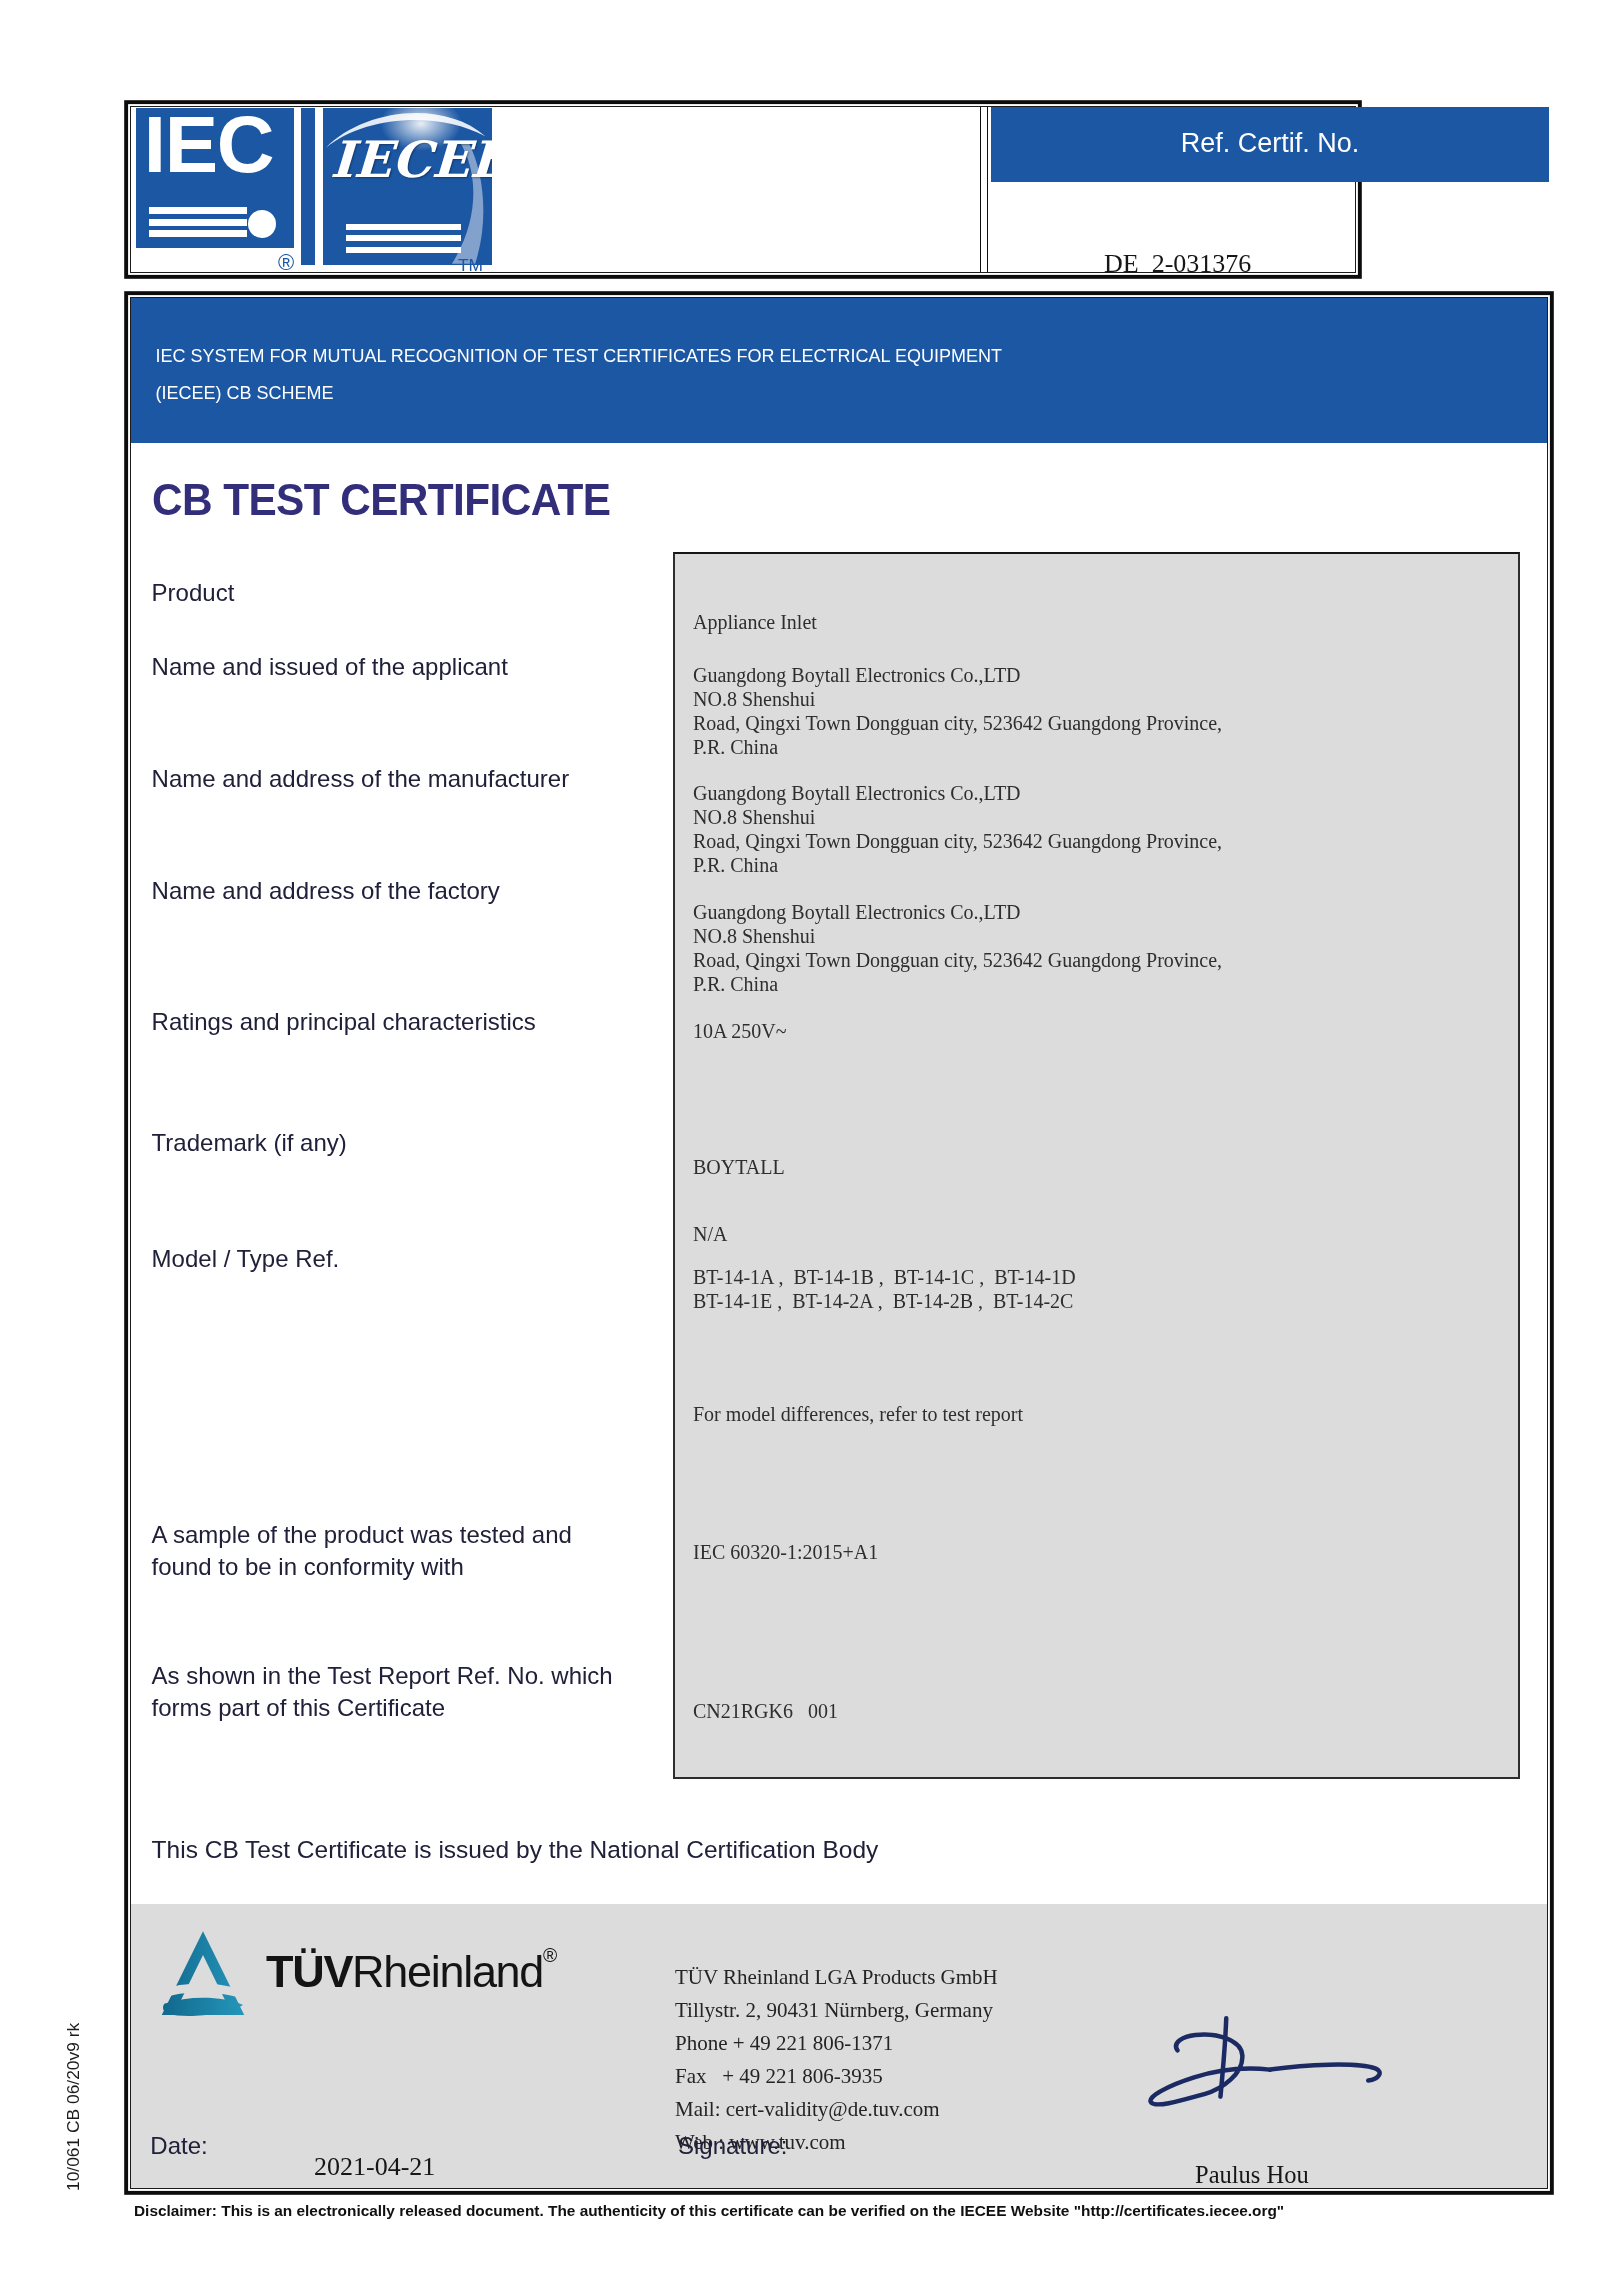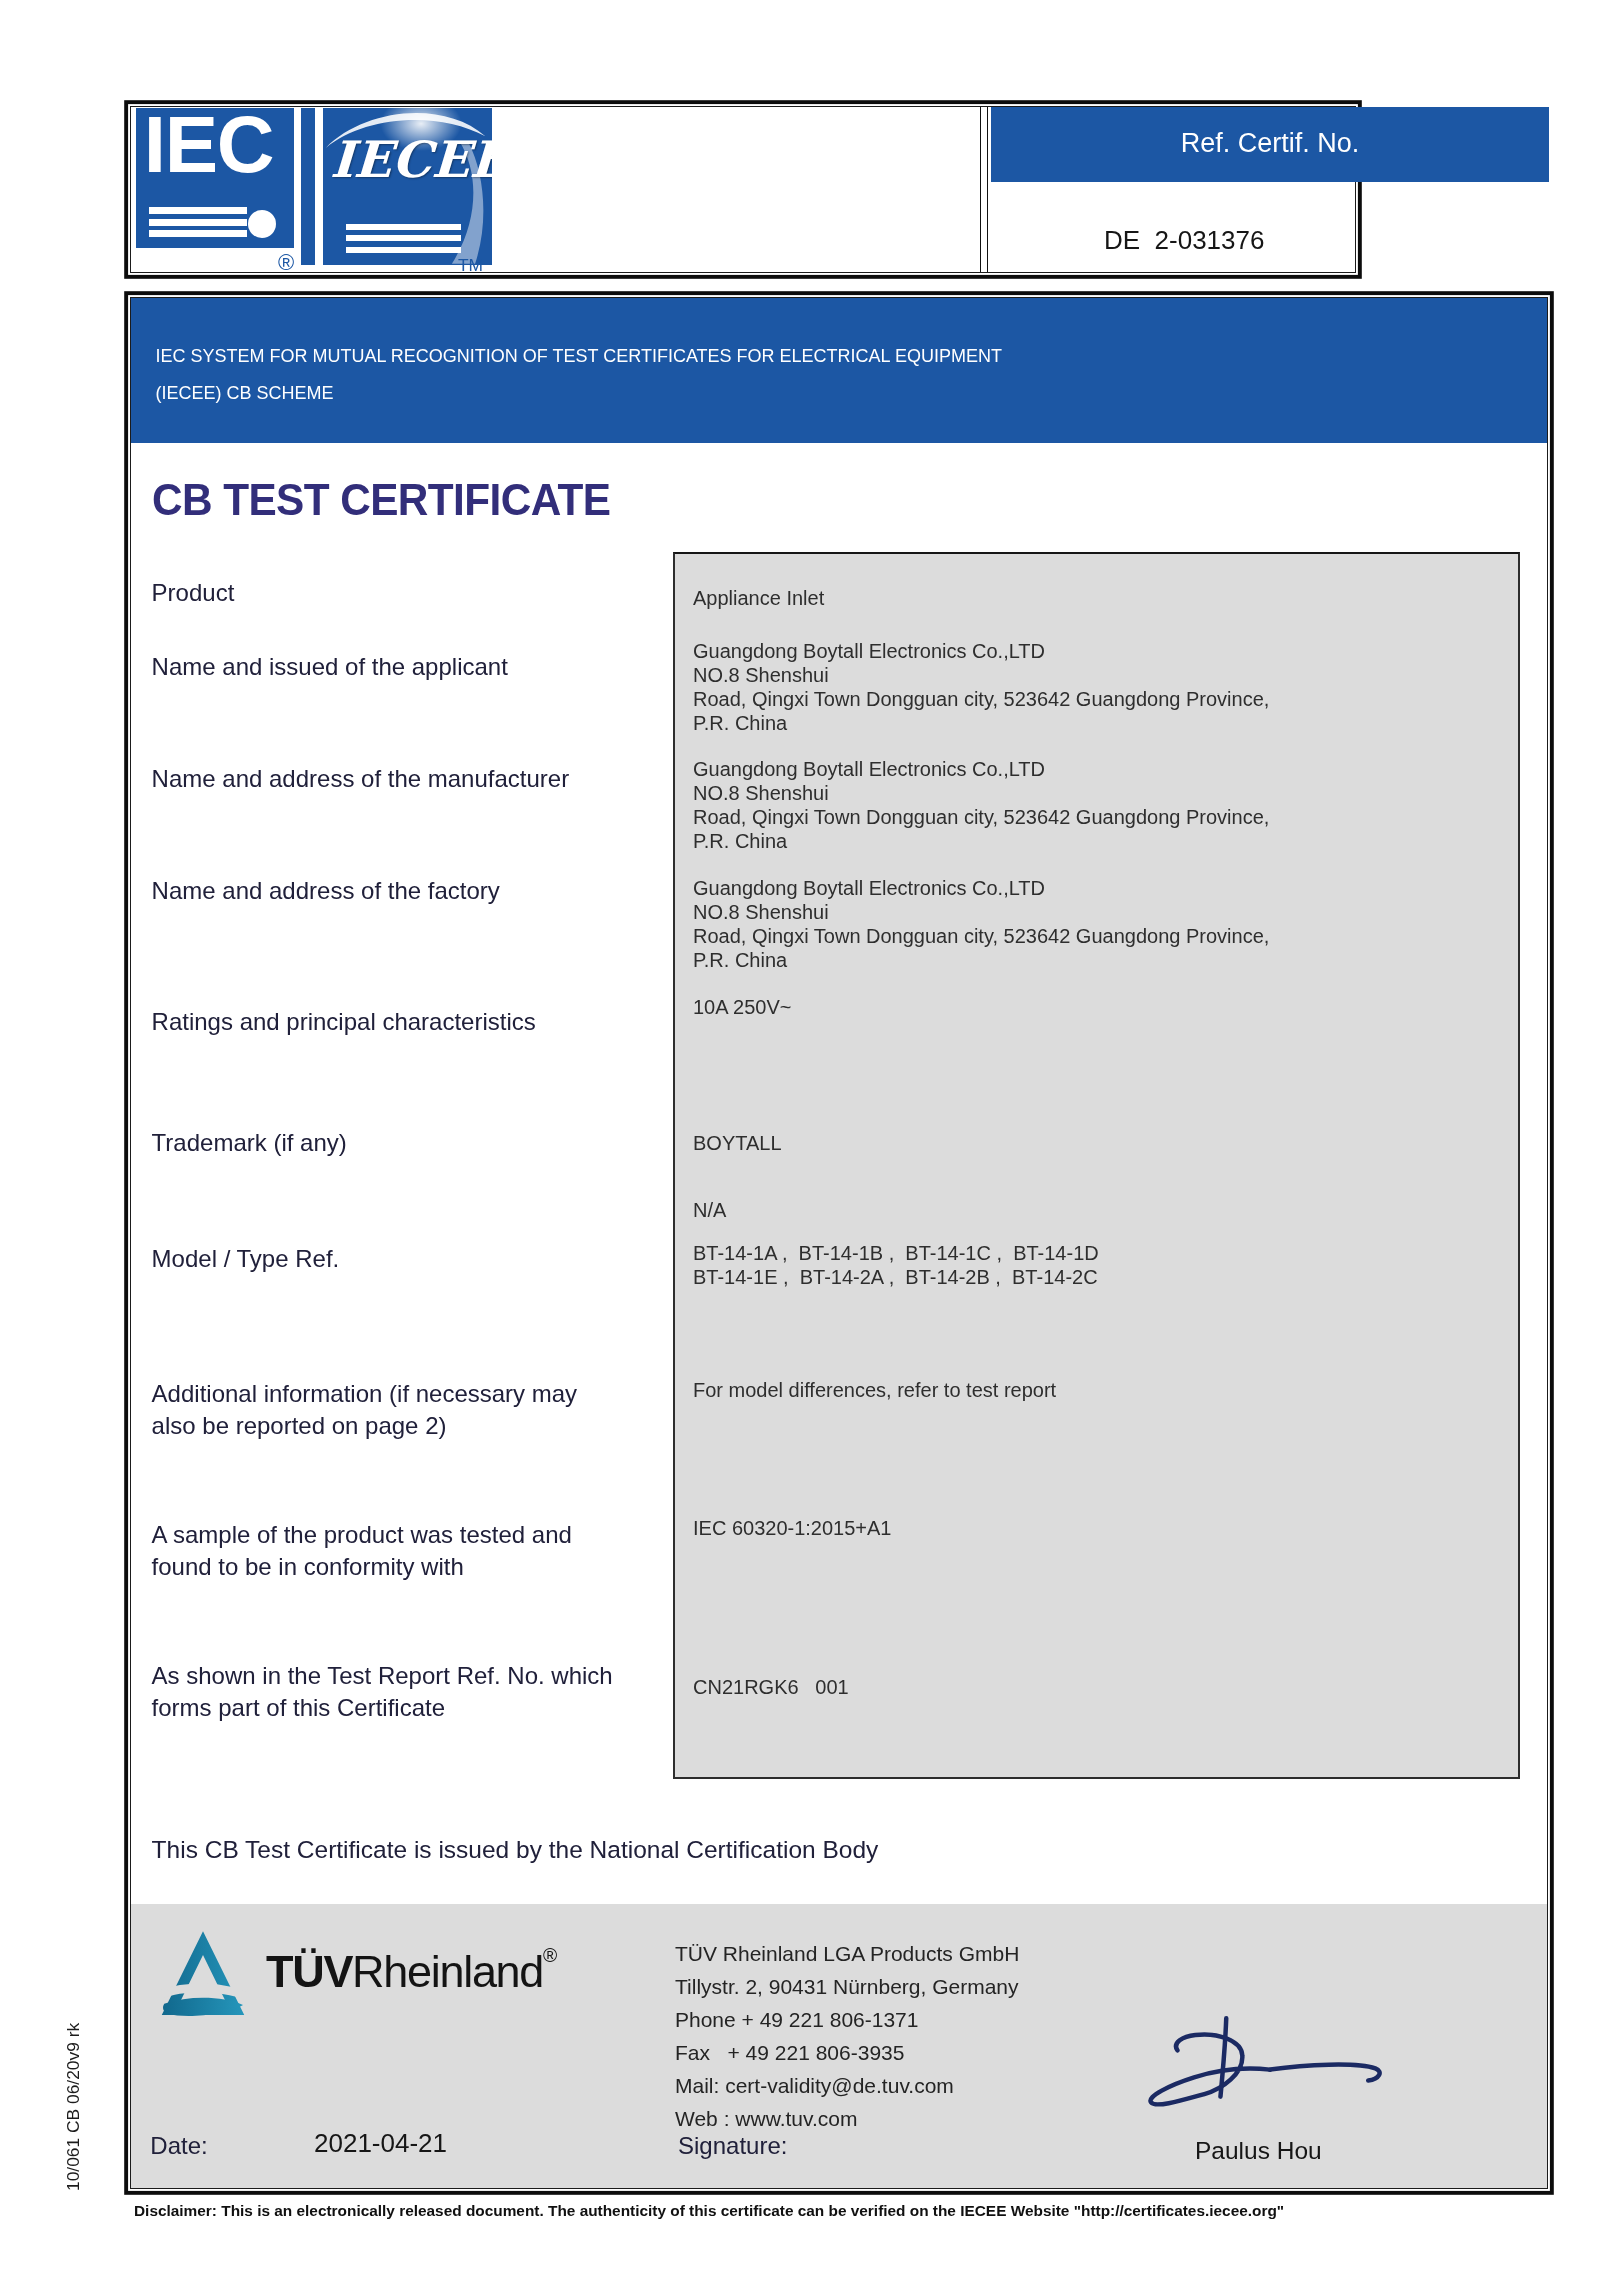--- a/index.html
+++ b/index.html
@@ -7,21 +7,21 @@
     position:relative; width:1623px; height:2295px; background:#fff;
     font-family:"Liberation Sans", sans-serif; color:#20203a; overflow:hidden;
   }
   
   .dbl {
     position:absolute; background:#fff; border:1.3px solid #1b1b1b;
     box-shadow:0 0 0 1.9px #ffffff, 0 0 0 5.8px #0c0c0c;
     box-sizing:border-box;
   }
   .blue { background:#1c57a4; }
-  .mono { font-family:Liberation Sans, sans-serif; white-space:pre-wrap; }
+  .mono { font-family:Liberation Serif, serif; white-space:pre-wrap;margin-top:24px; }
 
   
   .iec-square { position:absolute; left:5.1px; top:1.3px; width:158px; height:140px; }
   .iec-text { position:absolute; left:7.7px; top:-9px; font-size:80px; font-weight:bold; color:#fff; letter-spacing:-1.3px; }
   .iec-bar { position:absolute; left:13px; width:98px; height:6.4px; background:#fff; }
   .iec-dot { position:absolute; left:112px; top:102px; width:28px; height:28px; background:#fff; border-radius:50%; }
   .reg-mark { position:absolute; left:147px; top:143px; font-size:22px; color:#1c57a4; }
   .iecee-strip { position:absolute; left:170px; top:1.3px; width:14px; height:157px; }
   .iecee-square { position:absolute; left:192px; top:1.3px; width:169px; height:157px; overflow:hidden;
     background:#1c57a4;
@@ -116,22 +116,20 @@
 
     <h1 class="title">CB TEST CERTIFICATE</h1>
 
     <div class="lbl" style="top:279px;">Product</div>
     <div class="lbl" style="top:353px;">Name and issued of the applicant</div>
     <div class="lbl" style="top:465px;">Name and address of the manufacturer</div>
     <div class="lbl" style="top:577px;">Name and address of the factory</div>
     <div class="lbl" style="top:708px;">Ratings and principal characteristics</div>
     <div class="lbl" style="top:829px;">Trademark (if any)</div>
     <div class="lbl" style="top:945px;">Model / Type Ref.</div>
-    <div class="lbl" style="top:1080px;">Additional information (if necessary may
-also be reported on page 2)</div>
     <div class="lbl" style="top:1221px;">A sample of the product was tested and
 found to be in conformity with</div>
     <div class="lbl" style="top:1362px;">As shown in the Test Report Ref. No. which
 forms part of this Certificate</div>
 
     <div class="panel">
       <div class="val mono" style="top:32px;">Appliance Inlet</div>
       <div class="val mono" style="top:85px;">Guangdong Boytall Electronics Co.,LTD
 NO.8 Shenshui
 Road, Qingxi Town Dongguan city, 523642 Guangdong Province,

